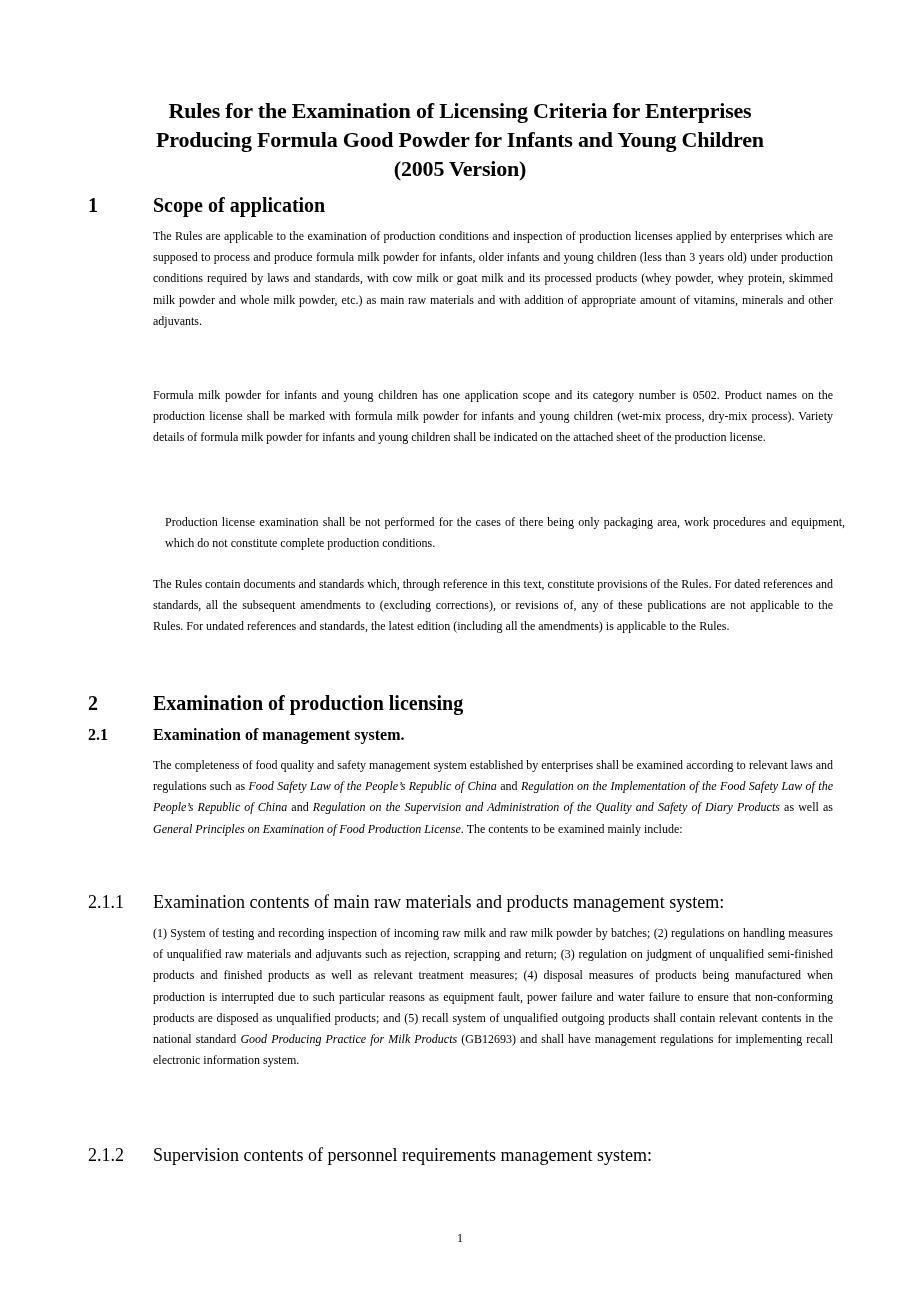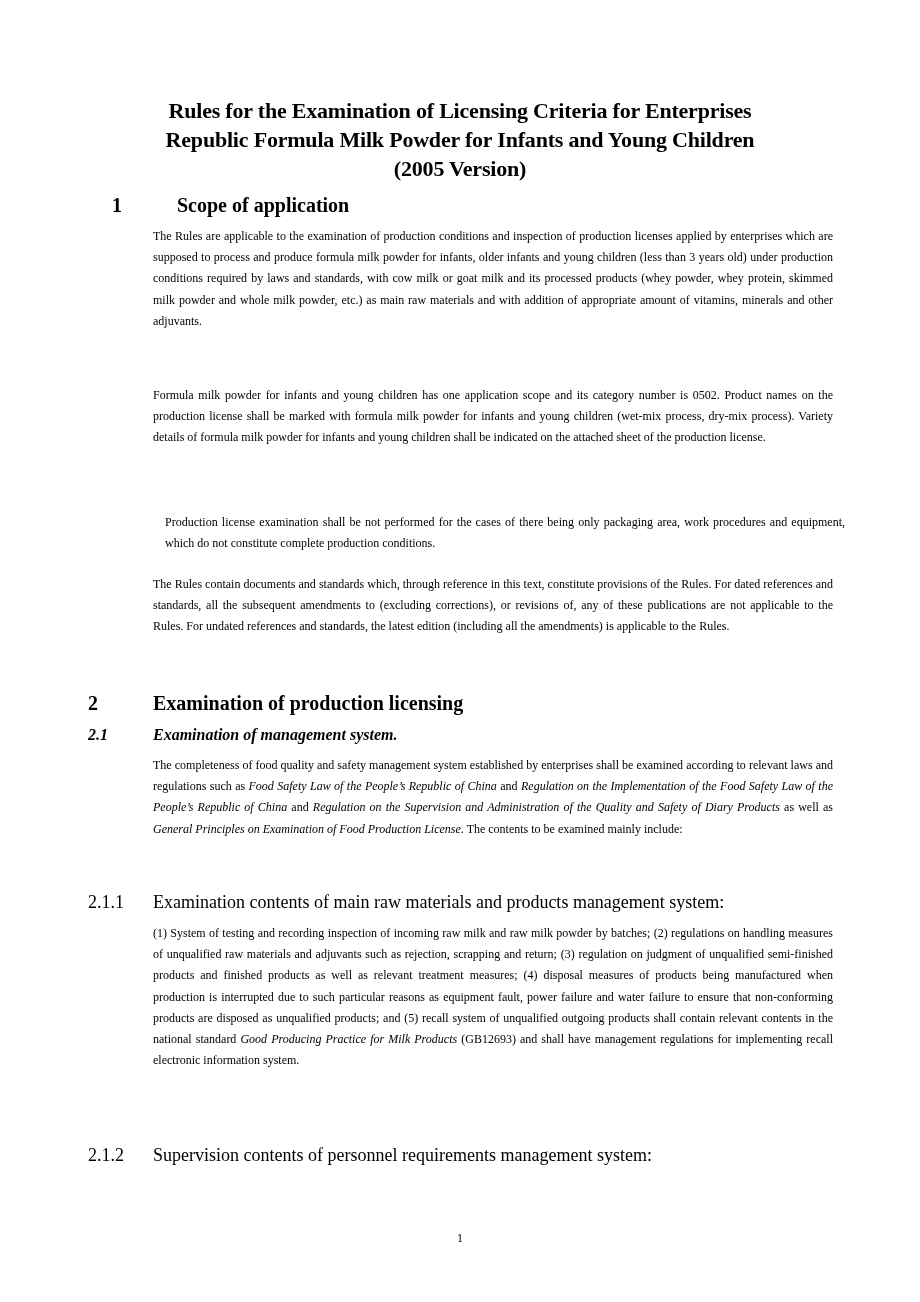--- a/index.html
+++ b/index.html
@@ -80,41 +80,41 @@
       line-height: 14px;
     }
   </style>
 </head>
 <body>
 
 <div class="page">
 
   <div class="title">
     <span>Rules for the Examination of Licensing Criteria for Enterprises</span>
-    <span>Republic Formula Milk Powder for Infants and Young Children</span>
+    <span>Producing Formula Good Powder for Infants and Young Children</span>
     <span>(2005 Version)</span>
   </div>
 
-  <div class="h1" style="top:193px;margin-left:24px;">
+  <div class="h1" style="top:193px;">
     <span class="num">1</span><span>Scope of application</span>
   </div>
 
   <p class="para" style="top:226px; margin:0;">The Rules are applicable to the examination of production conditions and inspection of production licenses applied by enterprises which are supposed to process and produce formula milk powder for infants, older infants and young children (less than 3 years old) under production conditions required by laws and standards, with cow milk or goat milk and its processed products (whey powder, whey protein, skimmed milk powder and whole milk powder, etc.) as main raw materials and with addition of appropriate amount of vitamins, minerals and other adjuvants.</p>
 
   <p class="para" style="top:385px; margin:0;">Formula milk powder for infants and young children has one application scope and its category number is 0502. Product names on the production license shall be marked with formula milk powder for infants and young children (wet-mix process, dry-mix process). Variety details of formula milk powder for infants and young children shall be indicated on the attached sheet of the production license.</p>
 
   <p class="para" style="top:500px; margin:12px;">Production license examination shall be not performed for the cases of there being only packaging area, work procedures and equipment, which do not constitute complete production conditions.</p>
 
   <p class="para" style="top:574px; margin:0;">The Rules contain documents and standards which, through reference in this text, constitute provisions of the Rules. For dated references and standards, all the subsequent amendments to (excluding corrections), or revisions of, any of these publications are not applicable to the Rules. For undated references and standards, the latest edition (including all the amendments) is applicable to the Rules.</p>
 
   <div class="h1" style="top:691px;">
     <span class="num">2</span><span>Examination of production licensing</span>
   </div>
 
-  <div class="h2" style="top:725px;font-style:italic;">
+  <div class="h2" style="top:725px;">
     <span class="num">2.1</span><span>Examination of management system.</span>
   </div>
 
   <p class="para" style="top:755px; margin:0;"><span>The completeness of food quality and safety management system established by enterprises shall be examined according to relevant laws and regulations such as </span><i>Food Safety Law of the People’s Republic of China</i><span> and </span><i>Regulation on the Implementation of the Food Safety Law of the People’s Republic of China</i><span> and </span><i>Regulation on the Supervision and Administration of the Quality and Safety of Diary Products</i><span> as well as </span><i>General Principles on Examination of Food Production License</i><span>. The contents to be examined mainly include:</span></p>
 
   <div class="h3" style="top:892px;">
     <span class="num">2.1.1</span><span>Examination contents of main raw materials and products management system:</span>
   </div>
 
   <p class="para" style="top:923px; margin:0;"><span>(1) System of testing and recording inspection of incoming raw milk and raw milk powder by batches; (2) regulations on handling measures of unqualified raw materials and adjuvants such as rejection, scrapping and return; (3) regulation on judgment of unqualified semi-finished products and finished products as well as relevant treatment measures; (4) disposal measures of products being manufactured when production is interrupted due to such particular reasons as equipment fault, power failure and water failure to ensure that non-conforming products are disposed as unqualified products; and (5) recall system of unqualified outgoing products shall contain relevant contents in the national standard </span><i>Good Producing Practice for Milk Products</i><span> (GB12693) and shall have management regulations for implementing recall electronic information system.</span></p>

